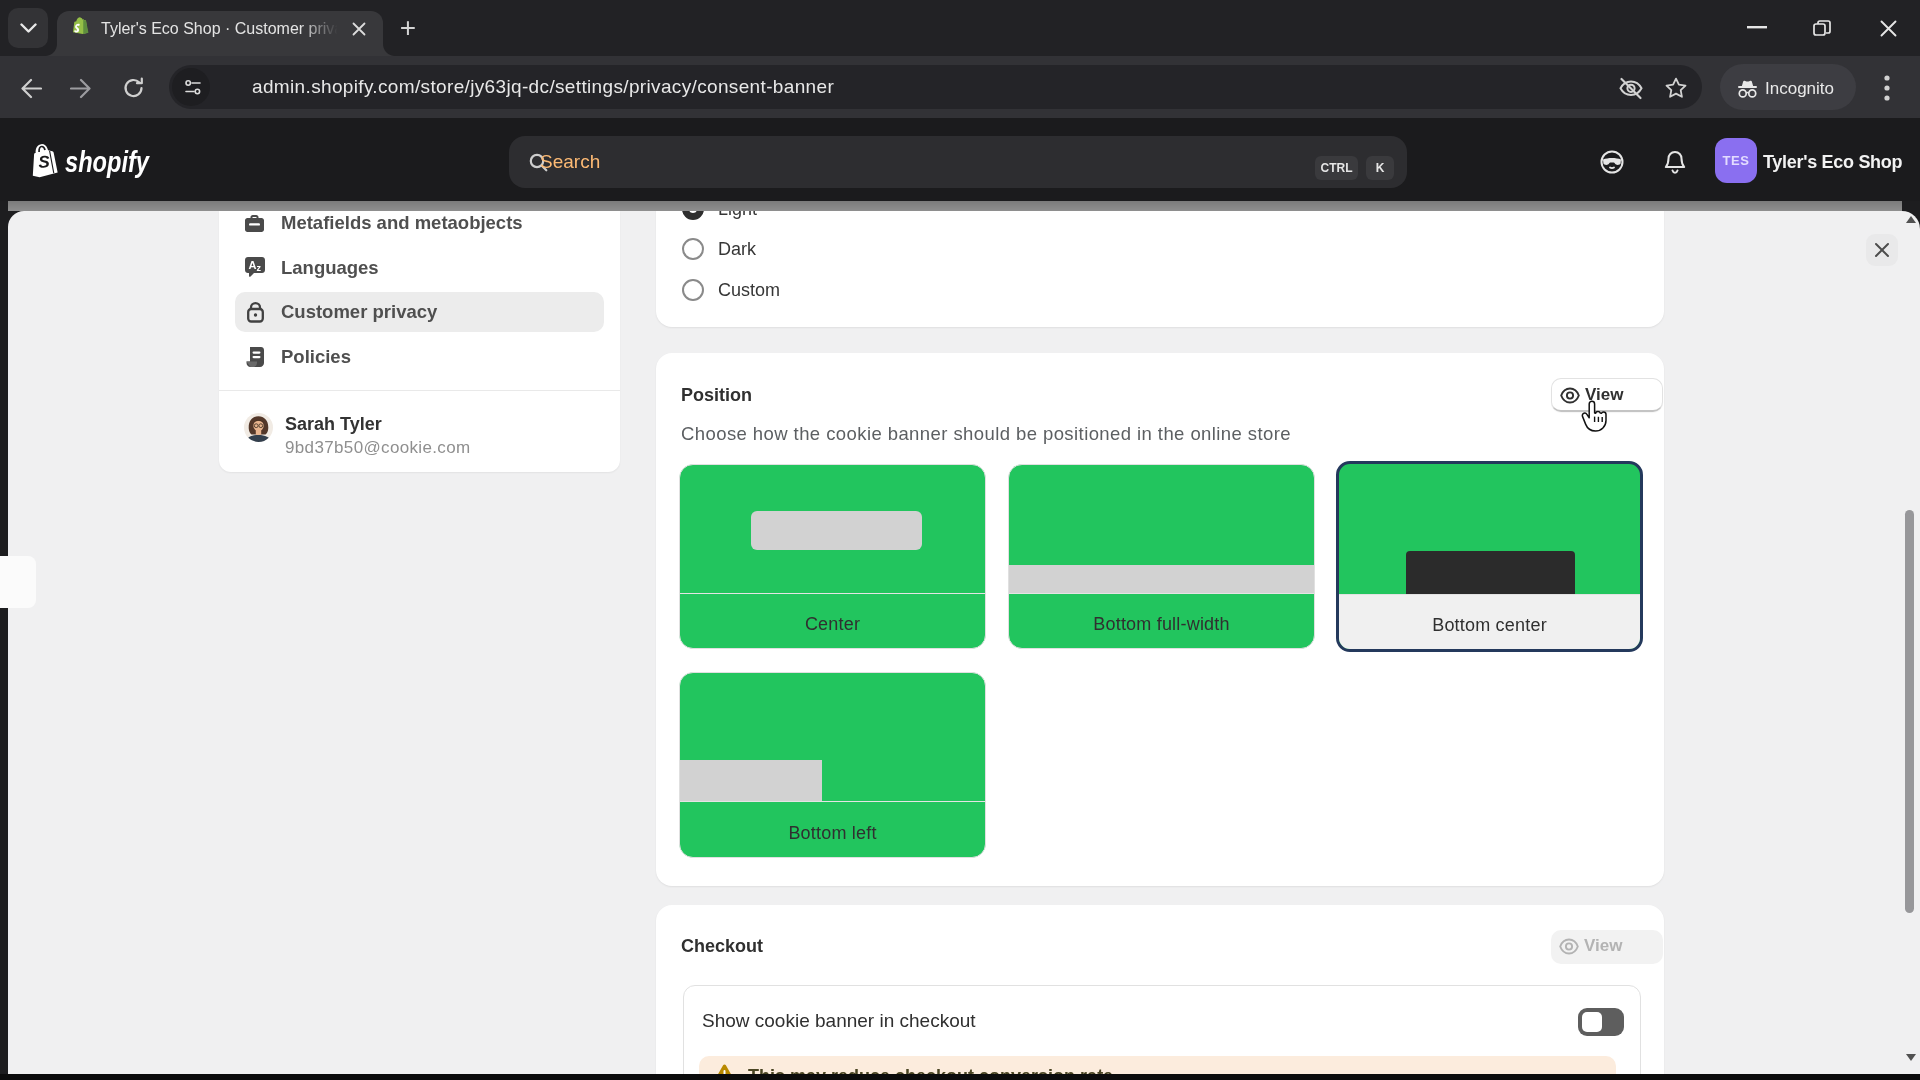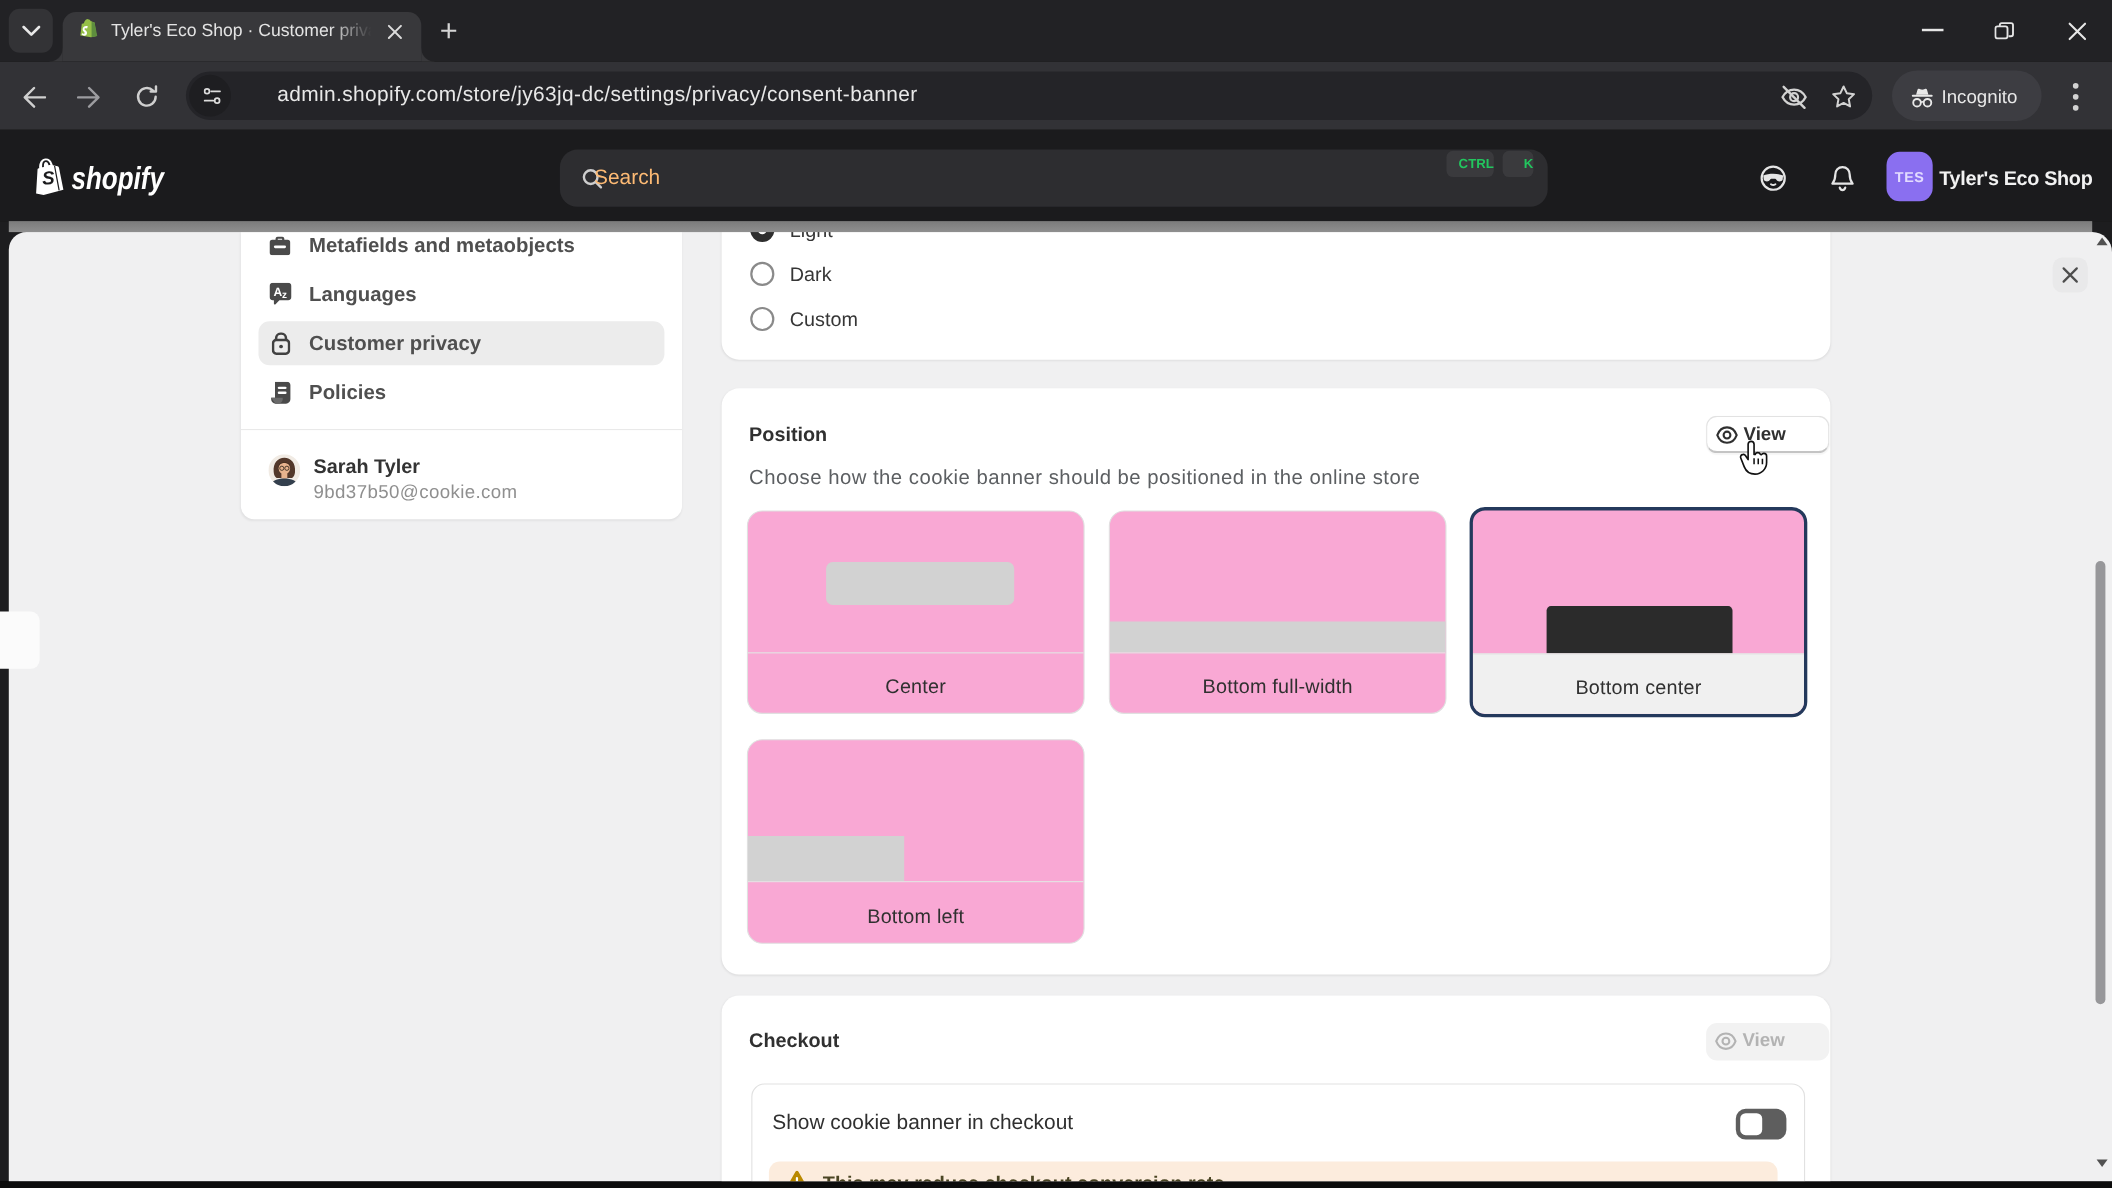--- a/index.html
+++ b/index.html
@@ -20,21 +20,21 @@
   #urlpill { left:169px; top:65px; width:1533px; height:44px; border-radius:22px; background:#242428; }
   #siteinfo { left:172px; top:68px; width:38px; height:38px; border-radius:50%; background:#1e1e21; }
   #urltext { left:222px; top:76px; font-size:19px; color:#e8e8e8; letter-spacing:0.35px;margin-left:30px; }
   #incopill { left:1720px; top:64px; width:136px; height:46px; border-radius:23px; background:#3d3d42; }
   #incotext { left:1765px; top:79px; font-size:17px; color:#e8e8e8; }
 
   
   #adminbar { left:0; top:118px; width:1920px; height:83px; background:#1b1b1d; }
   #searchbar { left:509px; top:136px; width:898px; height:52px; border-radius:16px; background:#2d2d30; }
   #searchtxt { left:540px; top:151px; font-size:19px; color:#fdba74; font-weight:500; }
-  .keycap { top:137px; height:24px; border-radius:6px; background:#3a3a3d; color:#22c55e; font-size:12px; font-weight:700; text-align:right; line-height:24px; }
+  .keycap { top:156px; height:24px; border-radius:6px; background:#3a3a3d; color:#e5e5e5; font-size:12px; font-weight:700; text-align:center; line-height:24px; }
   #keyctrl { left:1315px; width:43px; }
   #keyk { left:1366px; width:28px; }
   #tes { left:1715px; top:138px; width:42px; height:45px; border-radius:12px; background:#8a6ff0; color:#e3dcff; font-size:13px; font-weight:700; text-align:center; line-height:45px; letter-spacing:0.5px; }
   #shopname { left:1763px; top:152px; font-size:18px; font-weight:700; color:#f2f2f2; letter-spacing:-0.3px; }
 
   
   #backdrop { left:0; top:201px; width:1920px; height:873px; background:#1d1d1f; }
   #graystrip { left:8px; top:201px; width:1894px; height:10px; background:linear-gradient(180deg,#7b7b7b,#8f8f8f); }
   #panel { left:8px; top:211px; width:1912px; height:863px; background:#f0f0f1; border-radius:16px 18px 0 0; overflow:hidden; }
   #whitebox-left { left:0px; top:556px; width:36px; height:52px; background:#fbfbfb; border-radius:0 8px 8px 0; }
@@ -67,21 +67,21 @@
   .rlabel { font-size:18px; color:#363636; }
 
   .h2 { font-size:18px; font-weight:700; color:#303030; }
   .sub { font-size:18.5px; color:#5c5f62; letter-spacing:0.42px; }
 
   .viewbtn { width:112px; height:34px; border-radius:10px; background:#fff; border:1px solid #e2e2e2; border-bottom:2px solid #c4c4c4; box-shadow:0 1px 1px rgba(0,0,0,0.04); }
   .viewbtn .vtxt { position:absolute; left:33px; top:6px; font-size:17px; font-weight:600; color:#303030; }
   .viewbtn.disabled { background:#f2f2f2; border:none; box-shadow:none; }
   .viewbtn.disabled .vtxt { color:#b3b3b3; }
 
-  .tile { position:absolute; width:307px; background:#f9a8d4; border:1px solid #e0e0e0; border-radius:14px; }
+  .tile { position:absolute; width:307px; background:#22c55e; border:1px solid #e0e0e0; border-radius:14px; }
   .tile .tlabel { position:absolute; left:0; right:0; text-align:center; font-size:18px; color:#303030; letter-spacing:0.2px; }
   .tile .tdiv { position:absolute; left:0; right:0; height:1px; background:#e4e4e4; }
   .tile.sel { border:3px solid #24395c; }
 
   
   #checkbox-wrap { left:675px; top:774px; width:958px; height:175px; border:1px solid #e1e1e1; border-radius:12px; background:#fff; }
   #toggle { left:1570px; top:797px; width:46px; height:28px; border-radius:9px; background:#5e5e5e; }
   #knob { left:1574px; top:801px; width:20px; height:20px; border-radius:5px; background:#fff; }
   #warnbanner { left:691px; top:845px; width:917px; height:84px; border-radius:10px; background:#fcecdd; }
   #warntxt { left:740px; top:855px; font-size:18px; font-weight:600; color:#4a4523; }

